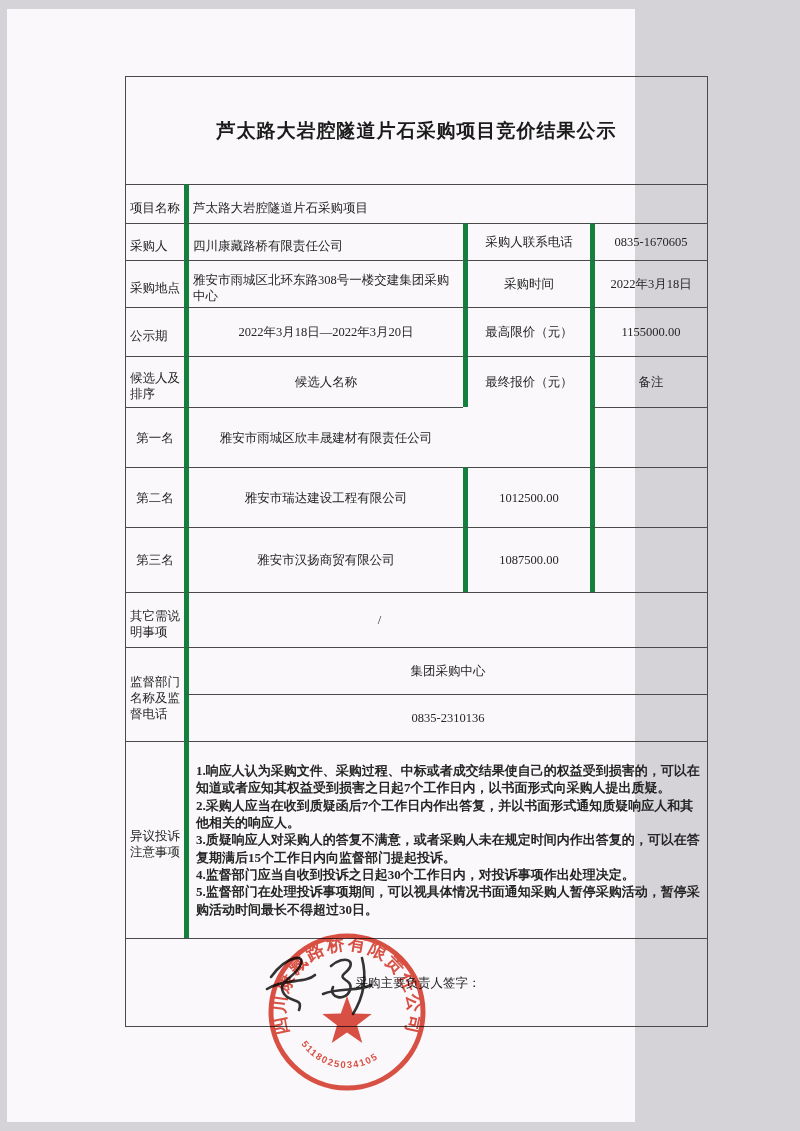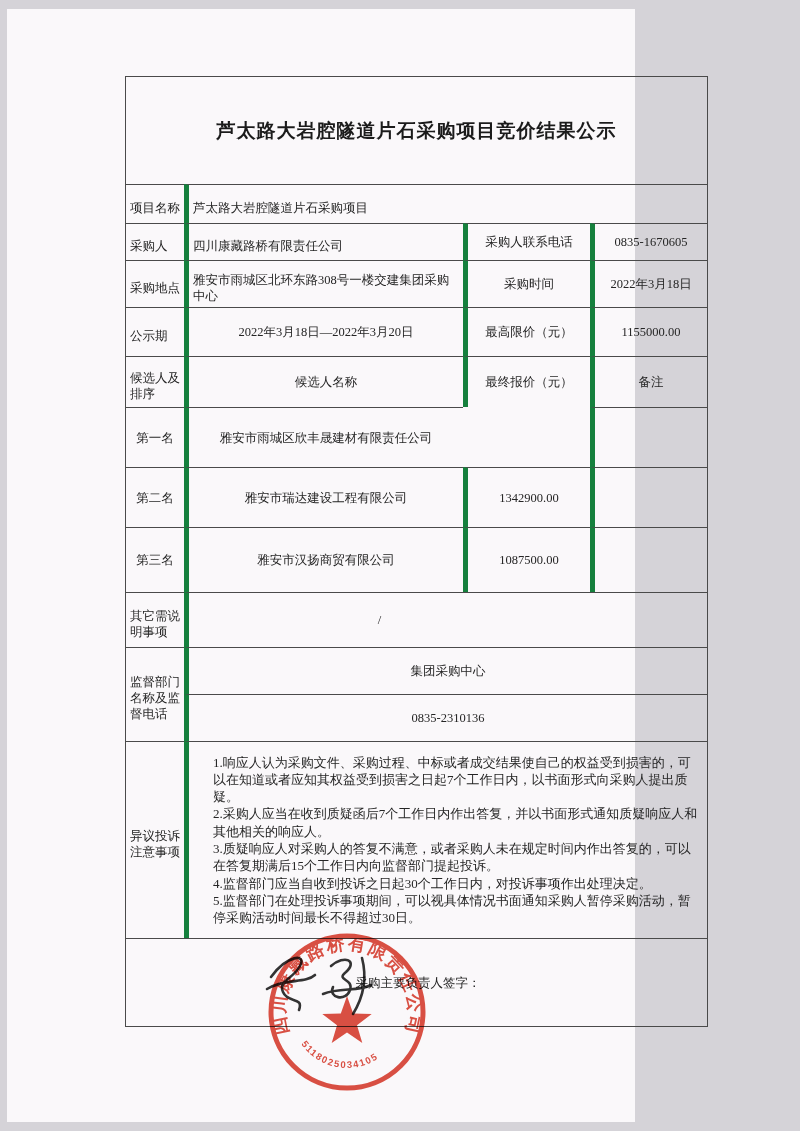--- a/index.html
+++ b/index.html
@@ -34,21 +34,21 @@
   }
   .bl0{border-left:none;}
   .bt0{border-top:none;}
   .la{justify-content:flex-start;text-align:left;padding:9px 2px 2px 4px;}
   .title-cell{
     font-family:"Liberation Sans","DejaVu Sans",sans-serif;
     font-weight:bold;font-size:19px;letter-spacing:1px;color:#1b1b1b;
   }
   .notes{
     flex-direction:column;align-items:stretch;justify-content:center;
-    text-align:left;font-size:13px;line-height:17.3px;padding:6px 6px 6px 24px;
+    text-align:left;font-size:13px;line-height:17.3px;padding:6px 6px 6px 7px;font-weight:bold;
   }
   .notes p{margin:0;}
   .slash-cell{padding-right:140px;}
   .sig-row{justify-content:center;padding-left:6px;}
   .seal-svg,.sig-svg{position:absolute;mix-blend-mode:multiply;pointer-events:none;}
   .seal-svg{left:255px;top:918px;}
   .sig-svg{left:258px;top:938px;}
 </style>
 </head>
 <body>
@@ -80,21 +80,21 @@
     <div class="c" style="grid-area:6/2/7/3">候选人名称</div>
     <div class="c" style="grid-area:6/3/7/4">最终报价（元）</div>
     <div class="c" style="grid-area:6/4/7/5">备注</div>
 
     <div class="c bl0" style="grid-area:7/1/8/2">第一名</div>
     <div class="c" style="grid-area:7/2/8/3">雅安市雨城区欣丰晟建材有限责任公司</div>
     <div class="c" style="grid-area:7/4/8/5"></div>
 
     <div class="c bl0" style="grid-area:8/1/9/2">第二名</div>
     <div class="c" style="grid-area:8/2/9/3">雅安市瑞达建设工程有限公司</div>
-    <div class="c" style="grid-area:8/3/9/4">1342900.00</div>
+    <div class="c" style="grid-area:8/3/9/4">1012500.00</div>
     <div class="c" style="grid-area:8/4/9/5"></div>
 
     <div class="c" style="grid-area:9/2/10/3">雅安市汉扬商贸有限公司</div>
     <div class="c bl0" style="grid-area:9/1/10/2">第三名</div>
     <div class="c" style="grid-area:9/3/10/4">1087500.00</div>
     <div class="c" style="grid-area:9/4/10/5"></div>
 
     <div class="c bl0 la" style="grid-area:10/1/11/2">其它需说明事项</div>
     <div class="c slash-cell" style="grid-area:10/2/11/5">/</div>
 

